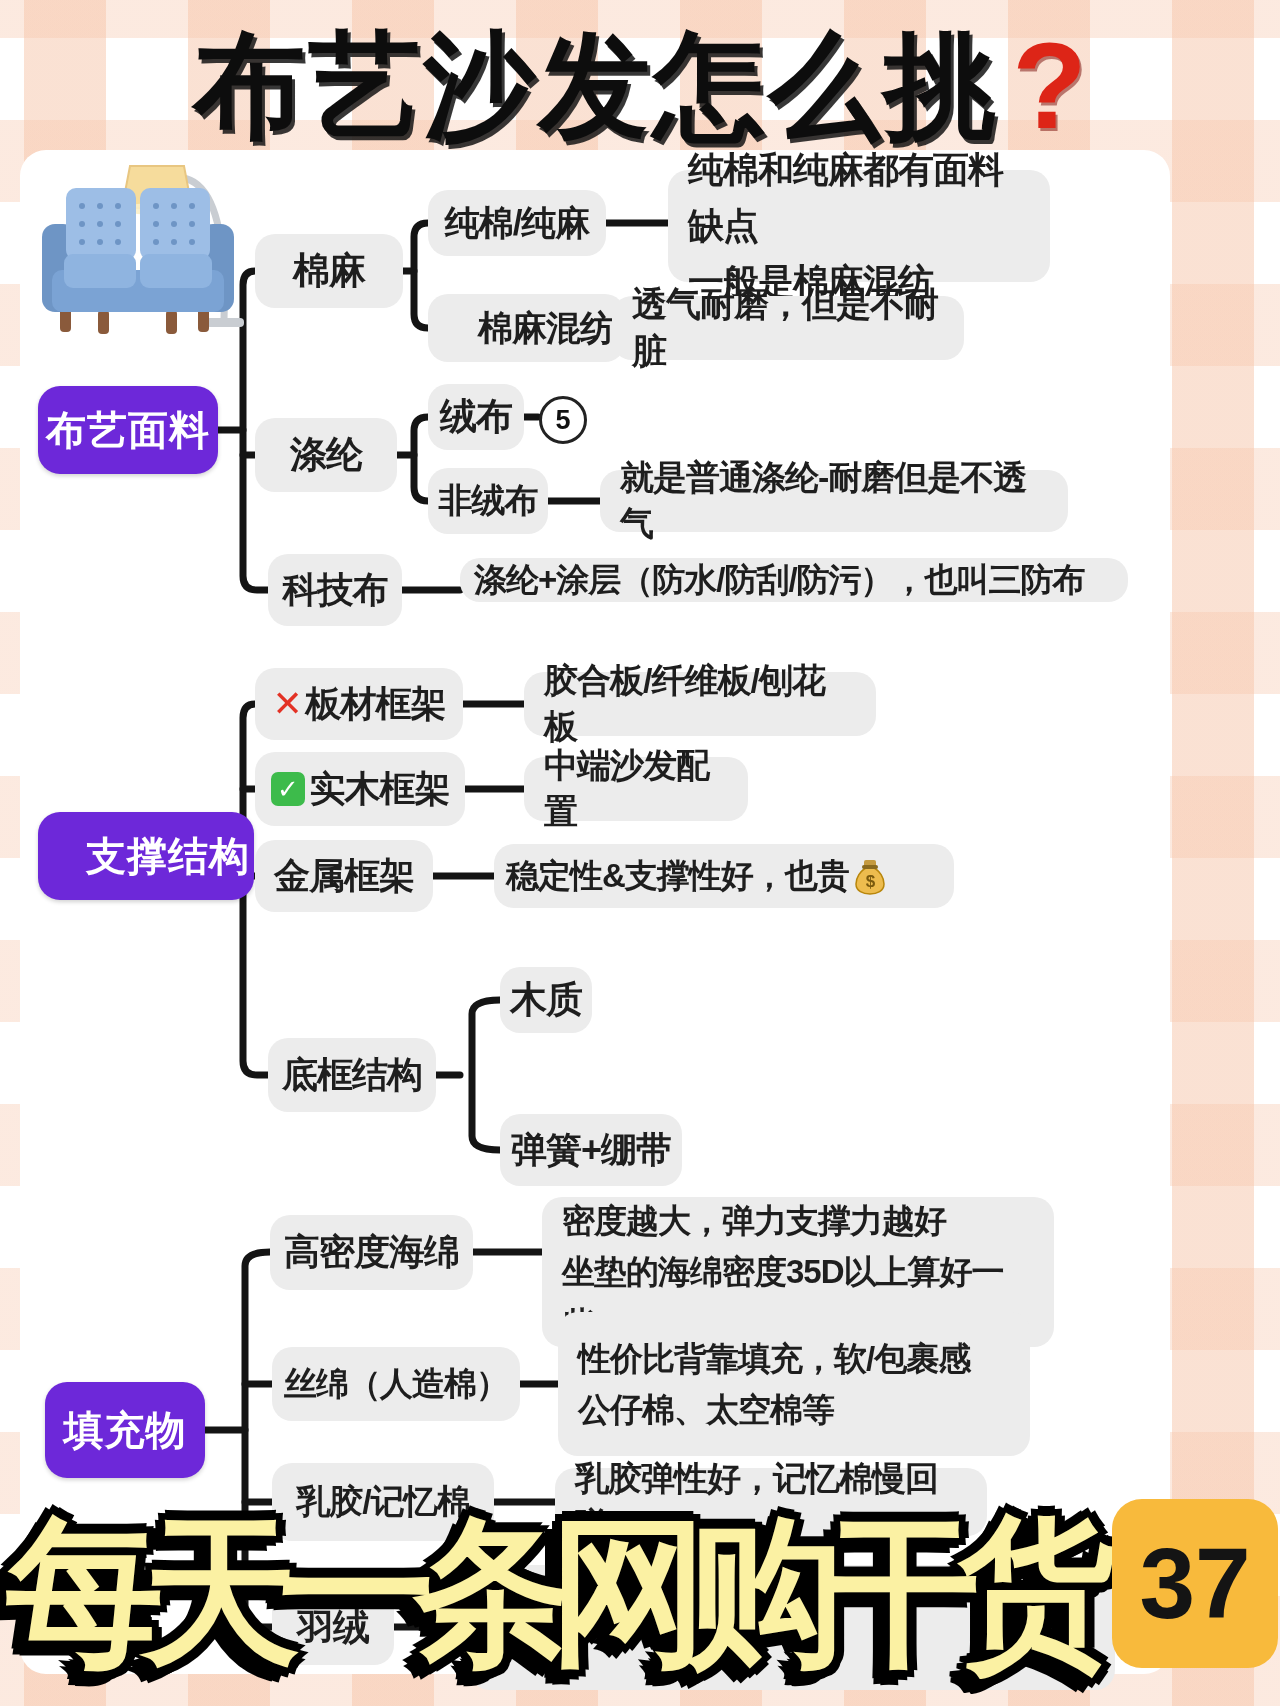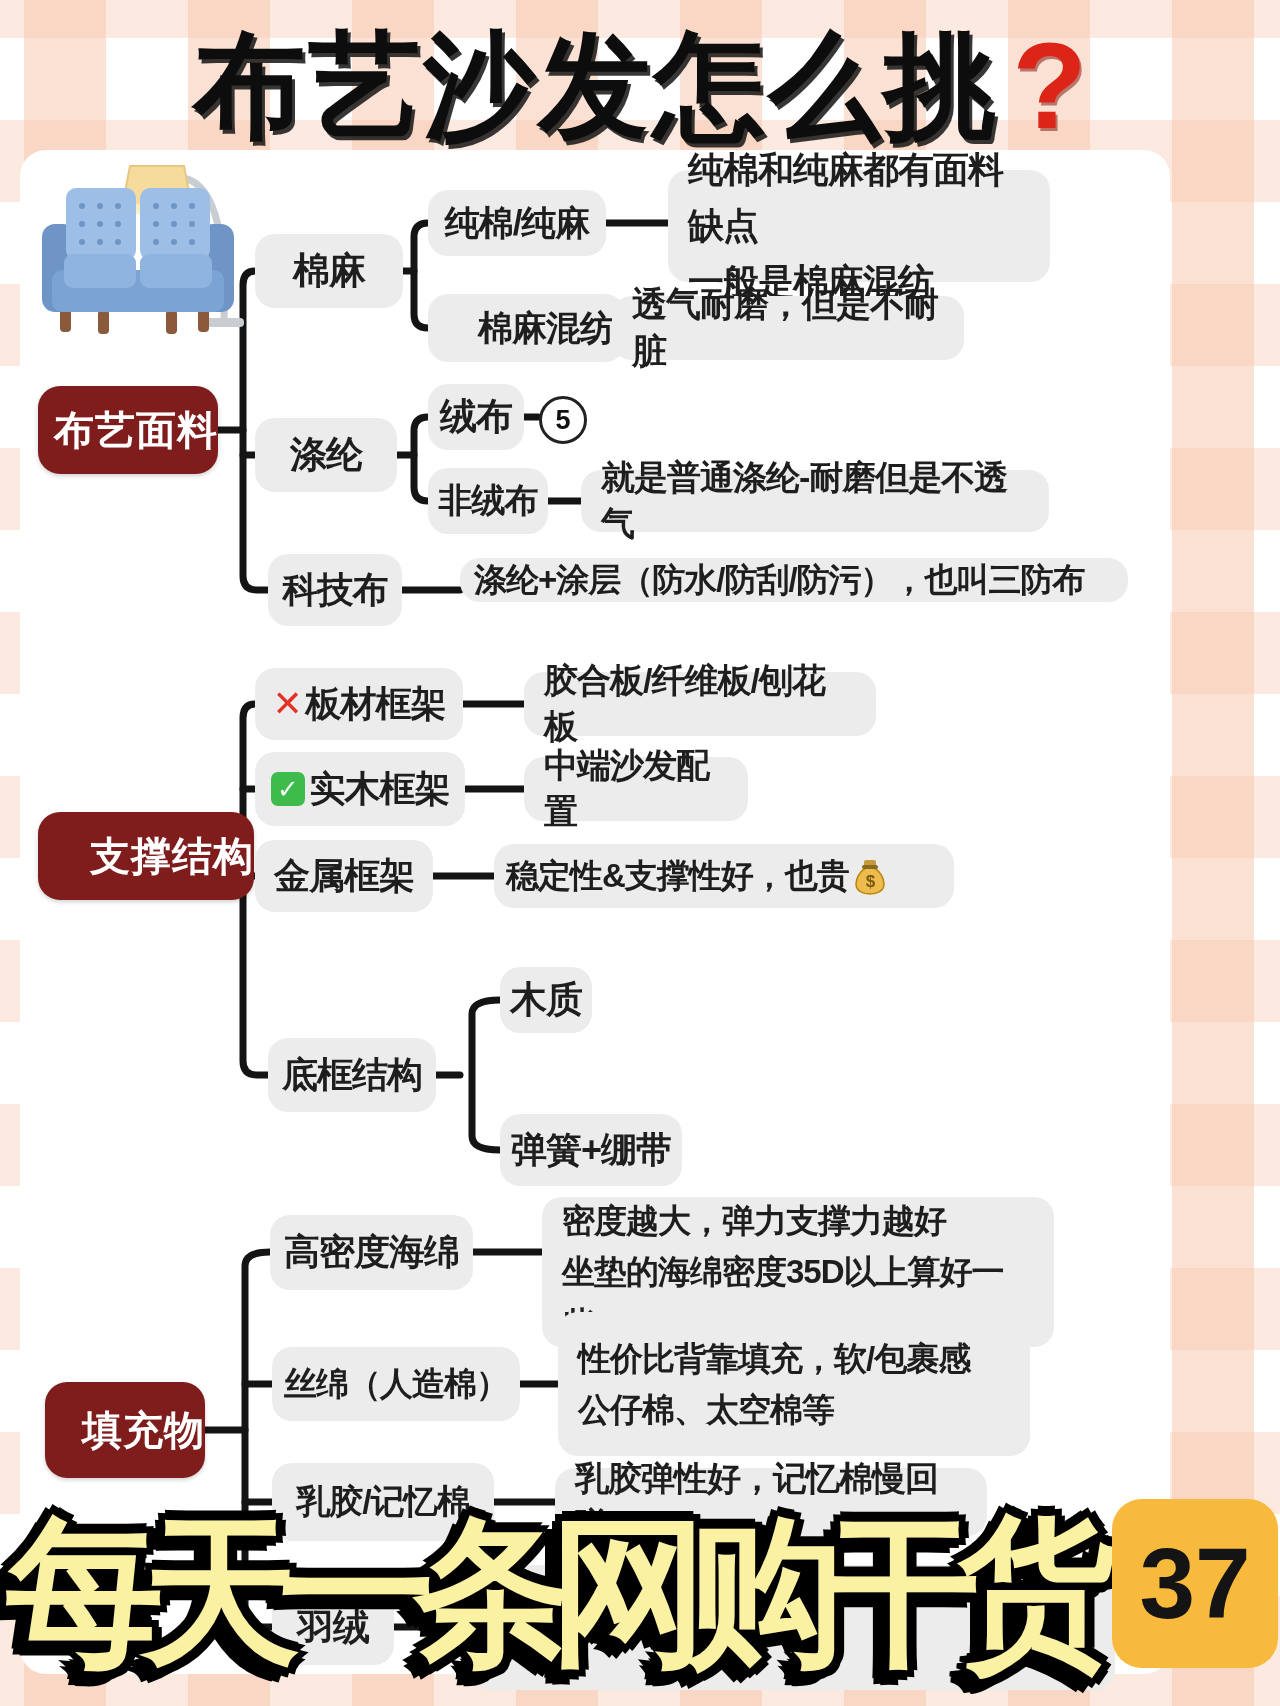--- a/index.html
+++ b/index.html
@@ -24,22 +24,22 @@
   .title-text{
     font-size:112px;font-weight:900;color:#0d0d0d;letter-spacing:3px;
     text-shadow:3px 4px 0 rgba(20,20,20,0.85);
     transform:scaleY(1.04);white-space:nowrap;
   }
   .title-q{
     font-size:122px;font-weight:900;color:#dd2517;
     text-shadow:2px 3px 0 rgba(120,10,5,0.5);
   }
   .gbox{
-    background:#7f1d1d;color:#ffffff;border-radius:22px;
-    display:flex;align-items:center;justify-content:flex-end;
+    background:#6d28d9;color:#ffffff;border-radius:22px;
+    display:flex;align-items:center;justify-content:center;
     font-weight:700;font-size:40px;letter-spacing:1px;
     box-shadow:0 2px 4px rgba(0,0,0,0.18);
   }
   .node,.desc{
     background:#ECECEC;color:#1e1e1e;border-radius:20px;
     display:flex;align-items:center;justify-content:center;
     font-weight:600;font-size:37px;letter-spacing:-1px;
   }
   .desc{justify-content:flex-start;padding:0 20px;box-sizing:border-box;
     font-weight:600;white-space:pre-line;}
@@ -196,21 +196,21 @@
 <div class="abs node" style="left:428px;top:384px;width:96px;height:66px;">
   <span>绒布</span>
 </div>
 <div class="abs circle5" style="left:539px;top:396px;">
   <span>5</span>
 </div>
 
 <div class="abs node" style="left:428px;top:468px;width:120px;height:66px;font-size:34px;">
   <span>非绒布</span>
 </div>
-<div class="abs desc" style="left:581px;top:470px;width:468px;height:62px;font-size:34px;">
+<div class="abs desc" style="left:600px;top:470px;width:468px;height:62px;font-size:34px;">
   <span>就是普通涤纶-耐磨但是不透气</span>
 </div>
 
 <div class="abs node" style="left:268px;top:554px;width:134px;height:72px;font-size:36px;">
   <span>科技布</span>
 </div>
 <div class="abs desc" style="left:460px;top:558px;width:668px;height:44px;font-size:33px;padding:0 14px;">
   <span>涤纶+涂层（防水/防刮/防污），也叫三防布</span>
 </div>
 

